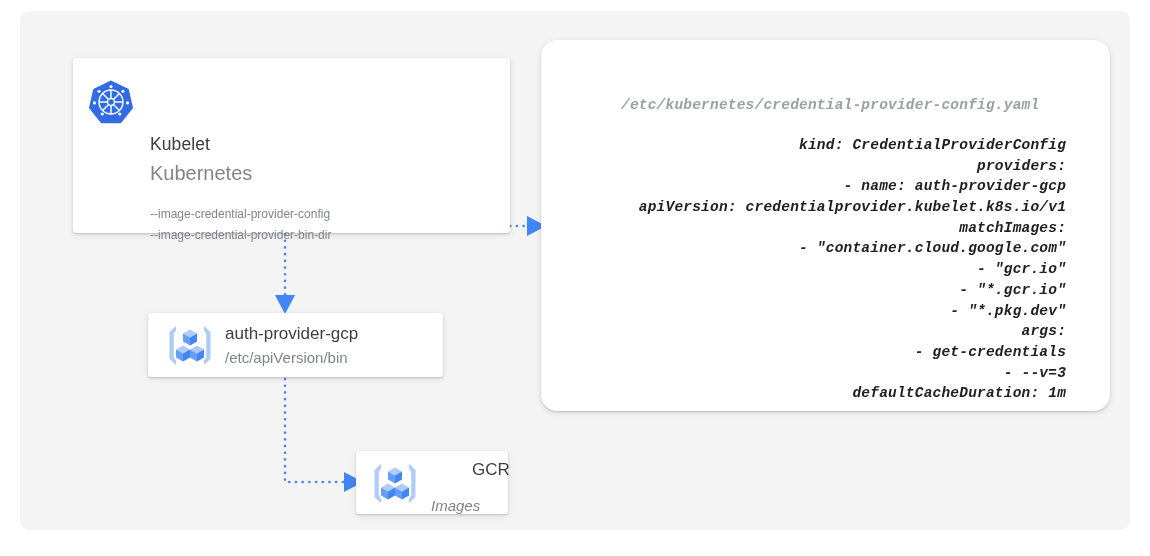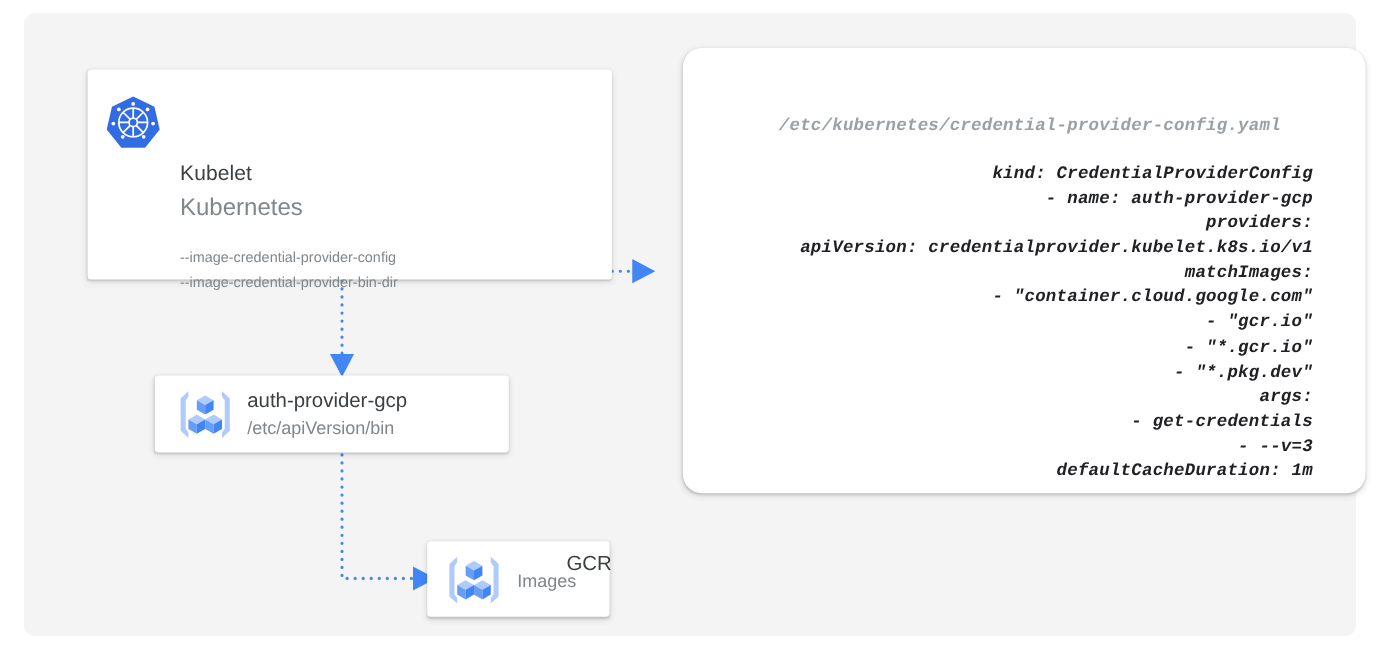--- a/index.html
+++ b/index.html
@@ -77,21 +77,21 @@
     left: 77px;
     font-size: 12px;
     color: #80868b;
     white-space: nowrap;
   }
   #flag-0 { top: 149px; }
   #flag-1 { top: 170px; }
 
   
   #provider-card {
-    left: 129px;
+    left: 148px;
     top: 313px;
     width: 295px;
     height: 64px;
   }
   #provider-icon {
     position: absolute;
     left: 13px;
     top: 10px;
     width: 58px;
     height: 45px;
@@ -132,34 +132,34 @@
     left: 75px;
     top: 9px;
     font-size: 17px;
     color: #3c4043;
     white-space: nowrap;
     margin-left: 41px;
   }
   .gcr-sub {
     position: absolute;
     left: 75px;
-    top: 25px;
+    top: 46px;
     font-size: 15px;
     color: #80868b;
     white-space: nowrap;
+    font-style: italic;
   }
 
   
   #yaml-card {
     left: 541px;
     top: 40px;
     width: 569px;
     height: 371px;
     border-radius: 16px;
-    margin-left: 28px;
   }
   .yaml-filename {
     position: absolute;
     left: 80px;
     top: 57px;
     font-family: "Liberation Mono", "DejaVu Sans Mono", monospace;
     font-style: italic;
     font-weight: bold;
     font-size: 14.5px;
     color: #9aa0a6;
@@ -298,22 +298,22 @@
       </g>
     </svg>
     <div class="gcr-title">GCR</div>
     <div class="gcr-sub">Images</div>
   </div>
 
   <div class="card" id="yaml-card">
     <div class="yaml-filename">/etc/kubernetes/credential-provider-config.yaml</div>
     <div id="yaml-body">
         <div class="yline">kind: CredentialProviderConfig</div>
+        <div class="yline">providers:</div>
         <div class="yline">- name: auth-provider-gcp</div>
-        <div class="yline">providers:</div>
         <div class="yline">  apiVersion: credentialprovider.kubelet.k8s.io/v1</div>
         <div class="yline">  matchImages:</div>
         <div class="yline">  - "container.cloud.google.com"</div>
         <div class="yline">  - "gcr.io"</div>
         <div class="yline">  - "*.gcr.io"</div>
         <div class="yline">  - "*.pkg.dev"</div>
         <div class="yline">  args:</div>
         <div class="yline">  - get-credentials</div>
         <div class="yline">  - --v=3</div>
         <div class="yline">  defaultCacheDuration: 1m</div>

